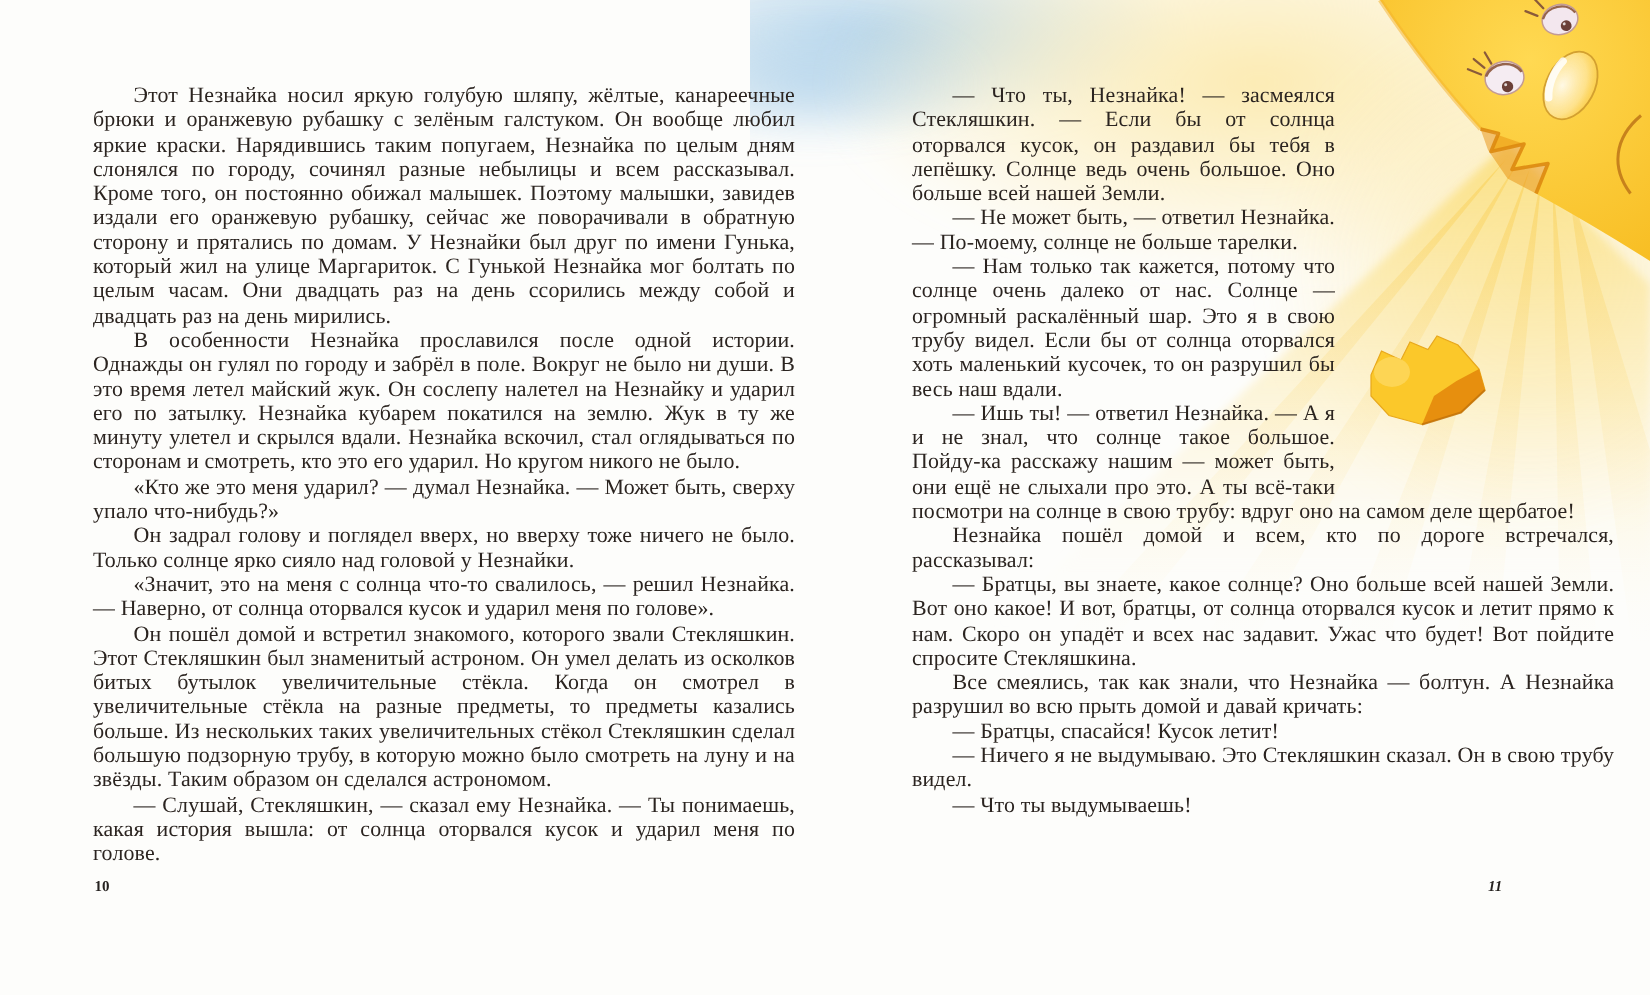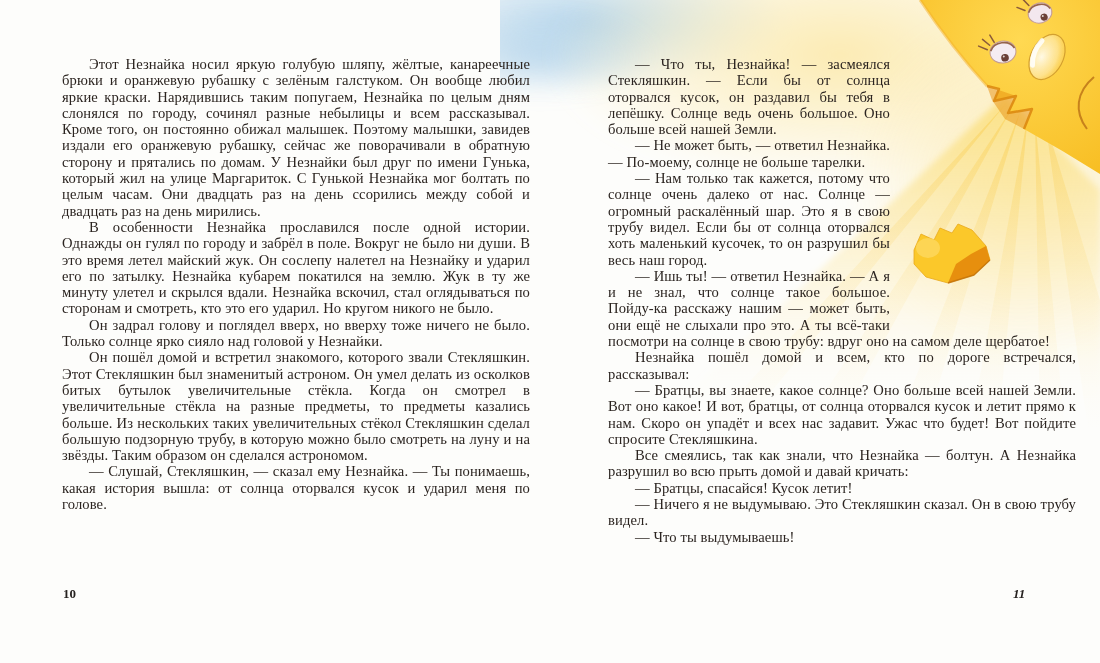--- a/index.html
+++ b/index.html
@@ -45,27 +45,27 @@
   #right-text { left: 608px; }
   .wrap-spacer {
     float: right;
     width: 186px;
     height: 262px;
   }
   .page-number {
     position: absolute;
     top: 586px;
     z-index: 2;
-    font-size: 13px;
+    font-size: 10px;
     font-weight: bold;
     color: #262220;
     text-align: center;
   }
   #pn-left  { left: 63px; }
-  #pn-right { left: 1013px; font-style: italic; }
+  #pn-right { left: 992px; font-style: italic; }
 </style>
 </head>
 <body>
 
 <div class="spread">
 
   <svg class="illus" viewBox="0 0 600 430" aria-hidden="true">
     <defs>
       <radialGradient id="gSky" cx="0.5" cy="0.5" r="0.5">
         <stop offset="0" style="stop-color:var(--sky,#aacfe9)" stop-opacity="0.85"></stop>
@@ -156,33 +156,35 @@
       <path d="M -9,14 A 17 25 0 0 1 -12,-12" fill="none" stroke="#ffffff" stroke-width="5" stroke-linecap="round" opacity="0.85"></path>
     </g>
 
     <path d="M 594,77 C 576,92 574,112 587,129" fill="none" stroke="#bd7618" stroke-width="2" opacity="0.85"></path>
   </svg>
 
   <div>
     <div id="left-text" class="page-text">
         <p>Этот Незнайка носил яркую голубую шляпу, жёлтые, канареечные брюки и оранжевую рубашку с зелёным галстуком. Он вообще любил яркие краски. Нарядившись таким попугаем, Незнайка по целым дням слонялся по городу, сочинял разные небылицы и всем рассказывал. Кроме того, он постоянно обижал малышек. Поэтому малышки, завидев издали его оранжевую рубашку, сейчас же поворачивали в обратную сторону и прятались по домам. У Незнайки был друг по имени Гунька, который жил на улице Маргариток. С Гунькой Незнайка мог болтать по целым часам. Они двадцать раз на день ссорились между собой и двадцать раз на день мирились.</p>
         <p>В особенности Незнайка прославился после одной истории. Однажды он гулял по городу и забрёл в поле. Вокруг не было ни души. В это время летел майский жук. Он сослепу налетел на Незнайку и ударил его по затылку. Незнайка кубарем покатился на землю. Жук в ту же минуту улетел и скрылся вдали. Незнайка вскочил, стал оглядываться по сторонам и смотреть, кто это его ударил. Но кругом никого не было.</p>
+        <p>«Кто же это меня ударил? — думал Незнайка. — Может быть, сверху упало что-нибудь?»</p>
         <p>Он задрал голову и поглядел вверх, но вверху тоже ничего не было. Только солнце ярко сияло над головой у Незнайки.</p>
+        <p>«Значит, это на меня с солнца что-то свалилось, — решил Незнайка. — Наверно, от солнца оторвался кусок и ударил меня по голове».</p>
         <p>Он пошёл домой и встретил знакомого, которого звали Стекляшкин. Этот Стекляшкин был знаменитый астроном. Он умел делать из осколков битых бутылок увеличительные стёкла. Когда он смотрел в увеличительные стёкла на разные предметы, то предметы казались больше. Из нескольких таких увеличительных стёкол Стекляшкин сделал большую подзорную трубу, в которую можно было смотреть на луну и на звёзды. Таким образом он сделался астрономом.</p>
         <p>— Слушай, Стекляшкин, — сказал ему Незнайка. — Ты понимаешь, какая история вышла: от солнца оторвался кусок и ударил меня по голове.</p>
       </div>
     <div id="pn-left" class="page-number">10</div>
   </div>
 
   <div>
     <div id="right-text" class="page-text">
       <div class="wrap-spacer"></div>
     <p>— Что ты, Незнайка! — засмеялся Стекляшкин. — Если бы от солнца оторвался кусок, он раздавил бы тебя в лепёшку. Солнце ведь очень большое. Оно больше всей нашей Земли.</p>
         <p>— Не может быть, — ответил Незнайка. — По-моему, солнце не больше тарелки.</p>
-        <p>— Нам только так кажется, потому что солнце очень далеко от нас. Солнце — огромный раскалённый шар. Это я в свою трубу видел. Если бы от солнца оторвался хоть маленький кусочек, то он разрушил бы весь наш город.</p>
+        <p>— Нам только так кажется, потому что солнце очень далеко от нас. Солнце — огромный раскалённый шар. Это я в свою трубу видел. Если бы от солнца оторвался хоть маленький кусочек, то он разрушил бы весь наш вдали.</p>
         <p>— Ишь ты! — ответил Незнайка. — А я и не знал, что солнце такое большое. Пойду-ка расскажу нашим — может быть, они ещё не слыхали про это. А ты всё-таки посмотри на солнце в свою трубу: вдруг оно на самом деле щербатое!</p>
         <p>Незнайка пошёл домой и всем, кто по дороге встречался, рассказывал:</p>
         <p>— Братцы, вы знаете, какое солнце? Оно больше всей нашей Земли. Вот оно какое! И вот, братцы, от солнца оторвался кусок и летит прямо к нам. Скоро он упадёт и всех нас задавит. Ужас что будет! Вот пойдите спросите Стекляшкина.</p>
         <p>Все смеялись, так как знали, что Незнайка — болтун. А Незнайка разрушил во всю прыть домой и давай кричать:</p>
         <p>— Братцы, спасайся! Кусок летит!</p>
         <p>— Ничего я не выдумываю. Это Стекляшкин сказал. Он в свою трубу видел.</p>
         <p>— Что ты выдумываешь!</p>
       </div>
     <div id="pn-right" class="page-number">11</div>
   </div>

